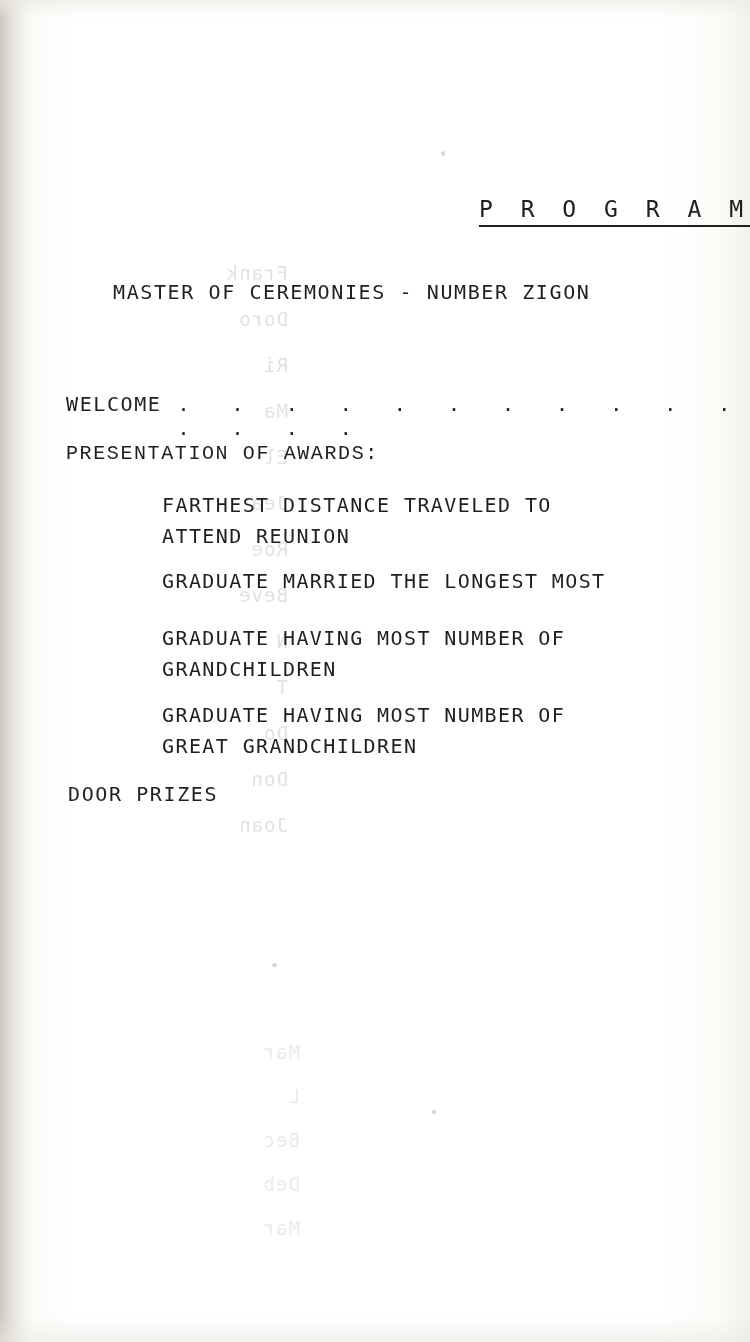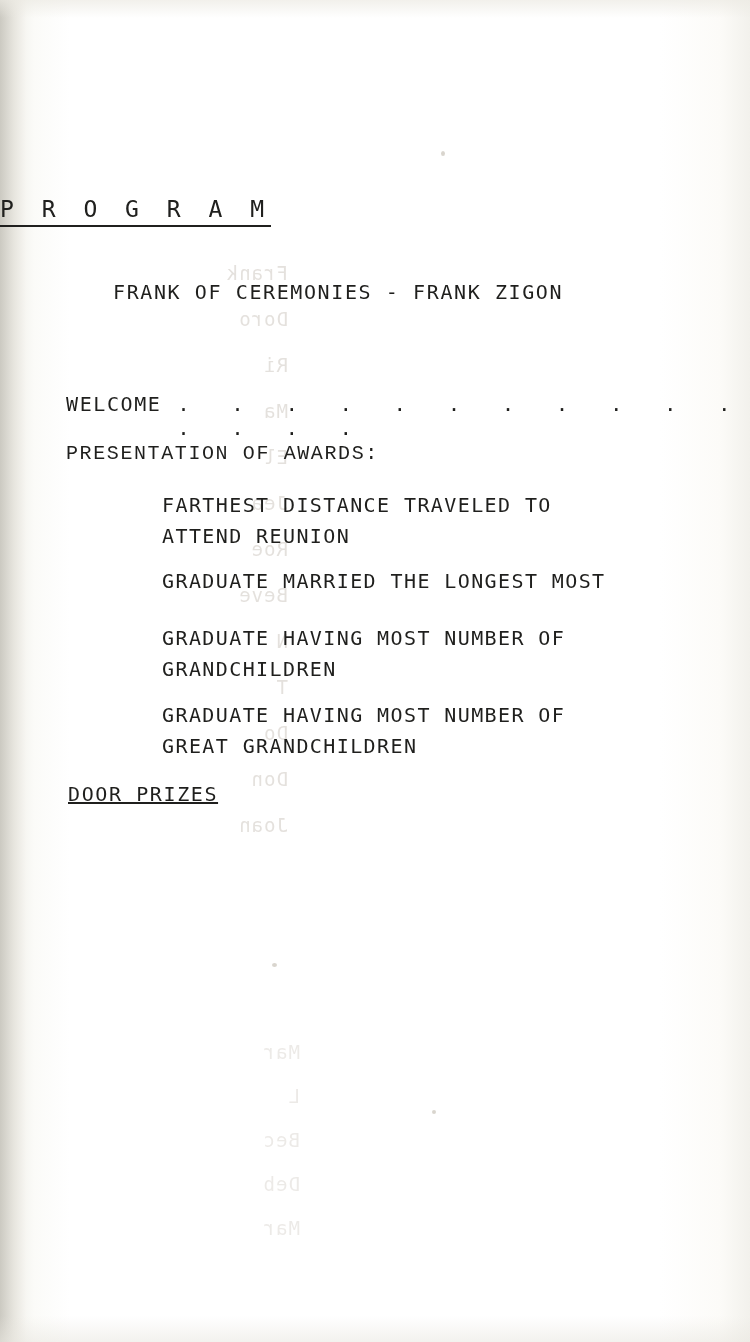--- a/index.html
+++ b/index.html
@@ -71,23 +71,23 @@
   }
 
   .content {
     position: absolute;
     left: 0; top: 0;
     width: 750px;
   }
 
   .doc-title {
     position: absolute;
-    left: 0; right: 0;
+    left: 8px; right: 0;
     top: 196px;
-    text-align: left;
+    text-align: right;
     font-size: 23px;
     letter-spacing: 7px;
     color: #20201e;
   }
   .doc-title .u {
     border-bottom: 2px solid #20201e;
     padding-bottom: 3px;
   }
 
   .mc-line {
@@ -139,21 +139,20 @@
   .award.a2 { top: 623px; }
   .award.a3 { top: 700px; }
 
   .closing {
     position: absolute;
     left: 68px;
     top: 782px;
     font-size: 20px;
     letter-spacing: 1.6px;
     color: #1f1f1d;
-    text-decoration: underline;
   }
 
   .speck {
     position: absolute;
     background: #cfcac2;
     border-radius: 50%;
     opacity: .8;
   }
 </style>
 </head>
@@ -186,21 +185,21 @@
   <div class="speck" style="left:441px; top:151px; width:4px; height:5px;"></div>
   <div class="speck" style="left:272px; top:963px; width:5px; height:4px;"></div>
   <div class="speck" style="left:432px; top:1110px; width:4px; height:4px;"></div>
 
   <div class="content">
 
     <div class="doc-title">
       <span class="u">P R O G R A M</span>
     </div>
 
-    <div class="mc-line">FRANK OF CEREMONIES - FRANK ZIGON</div>
+    <div class="mc-line">MASTER OF CEREMONIES - NUMBER ZIGON</div>
 
     <div class="welcome-row">
       <span>WELCOME</span>
       <span class="dots">. . . . . . . . . . . . . . .</span>
     </div>
 
     <div class="section-label">PRESENTATION OF AWARDS:</div>
 
     <div class="award a0">FARTHEST DISTANCE TRAVELED TO
 ATTEND REUNION</div>

